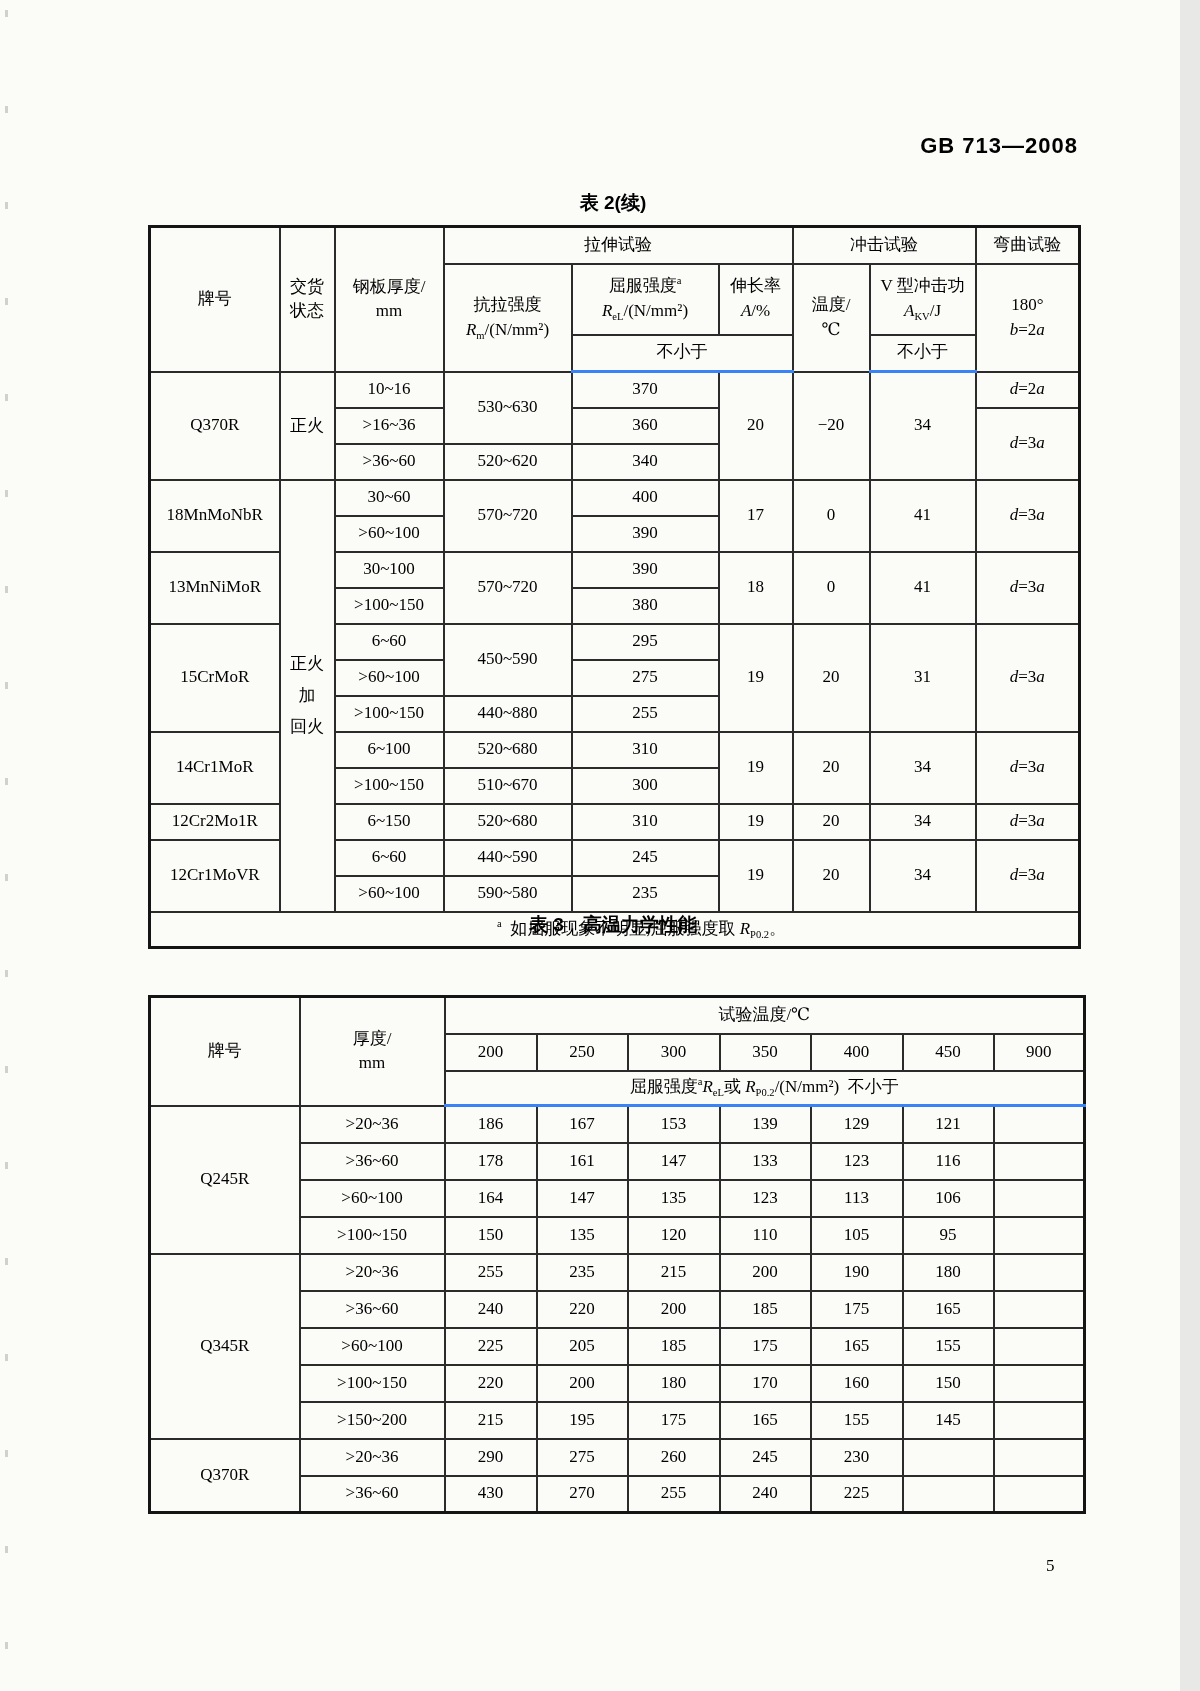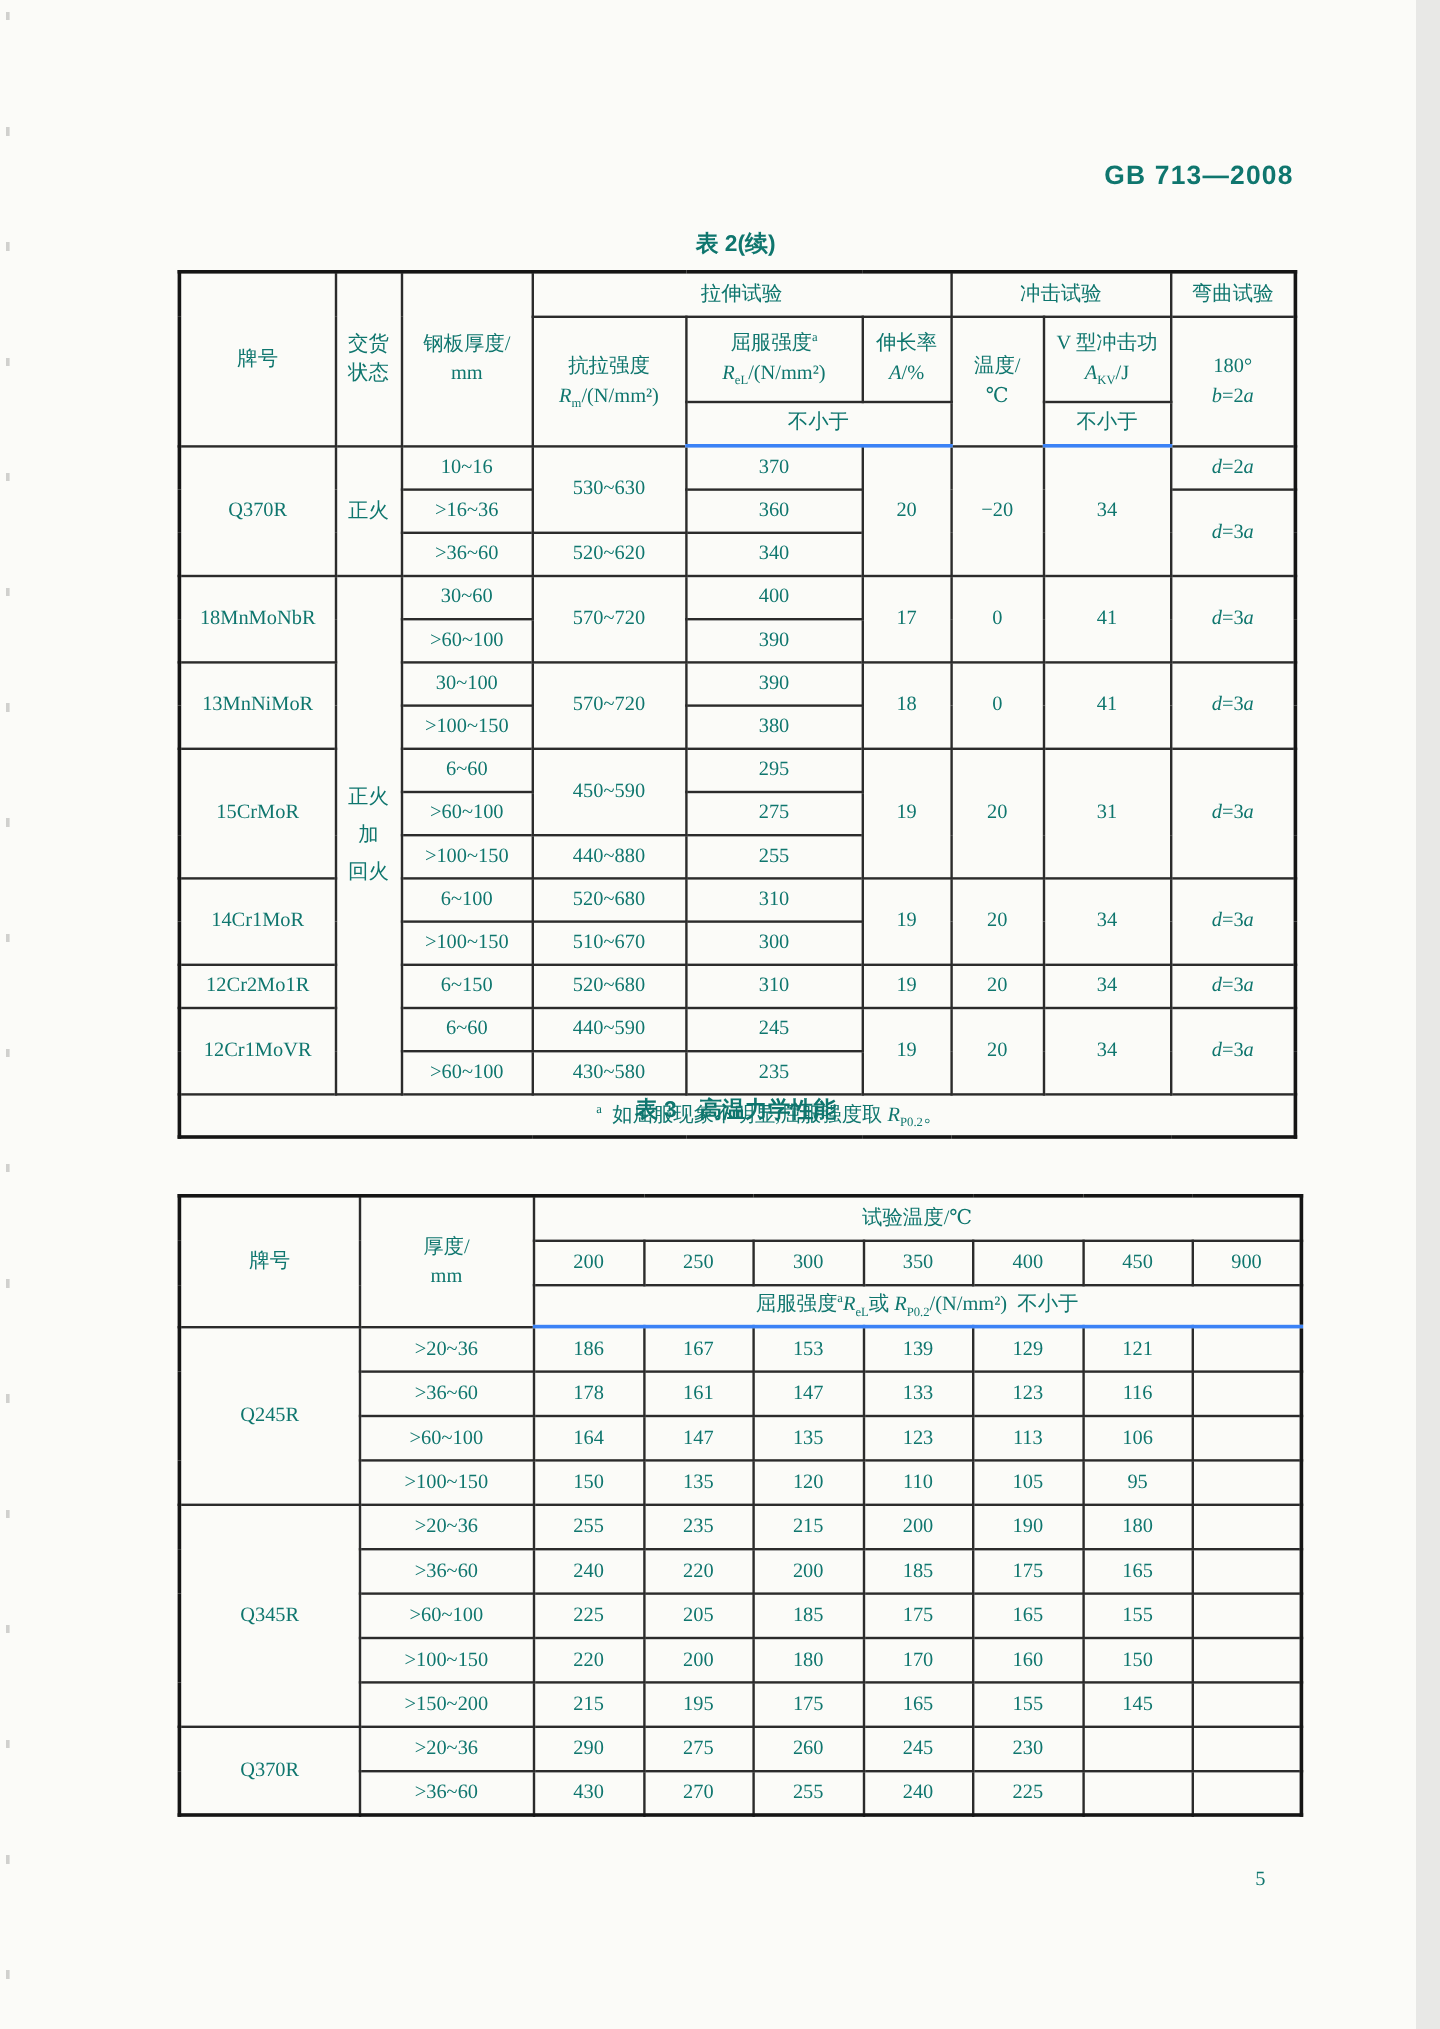--- a/index.html
+++ b/index.html
@@ -1,21 +1,21 @@
 <!DOCTYPE html>
 <html><head>
 <meta charset="utf-8">
 <style>
   html,body{margin:0;padding:0;background:#e8e8e6;}
   .page{
     position:relative;
     width:1180px;height:1691px;
     background:#fbfbf8;
     font-family:"Liberation Serif","DejaVu Serif",serif;
-    color:#0f766e;
+    color:#000000;
     overflow:hidden;
     text-decoration:underline;
   }
   
   .scan-strip{
     position:absolute;left:5px;top:10px;bottom:10px;width:3px;
     background:repeating-linear-gradient(180deg,
       rgba(40,40,40,.45) 0 7px, rgba(0,0,0,0) 7px 96px);
     opacity:.45;
   }
@@ -209,21 +209,21 @@
           <td>6~60</td>
           <td>440~590</td>
           <td>245</td>
           <td rowspan="2">19</td>
           <td rowspan="2">20</td>
           <td rowspan="2">34</td>
           <td rowspan="2"><i>d</i>=3<i>a</i></td>
         </tr>
         <tr>
           <td>&gt;60~100</td>
-          <td>430~580</td>
+          <td>590~580</td>
           <td>235</td>
         </tr>
         <tr>
           <td colspan="9" class="note" style="text-align: center;"><sup>a</sup>&nbsp;&nbsp;如屈服现象不明显,屈服强度取 <i>R</i><sub>P0.2</sub>。</td>
         </tr>
       </tbody>
   </table>
 
   <div class="t-caption" id="t3-caption">表 3　高温力学性能</div>
 

